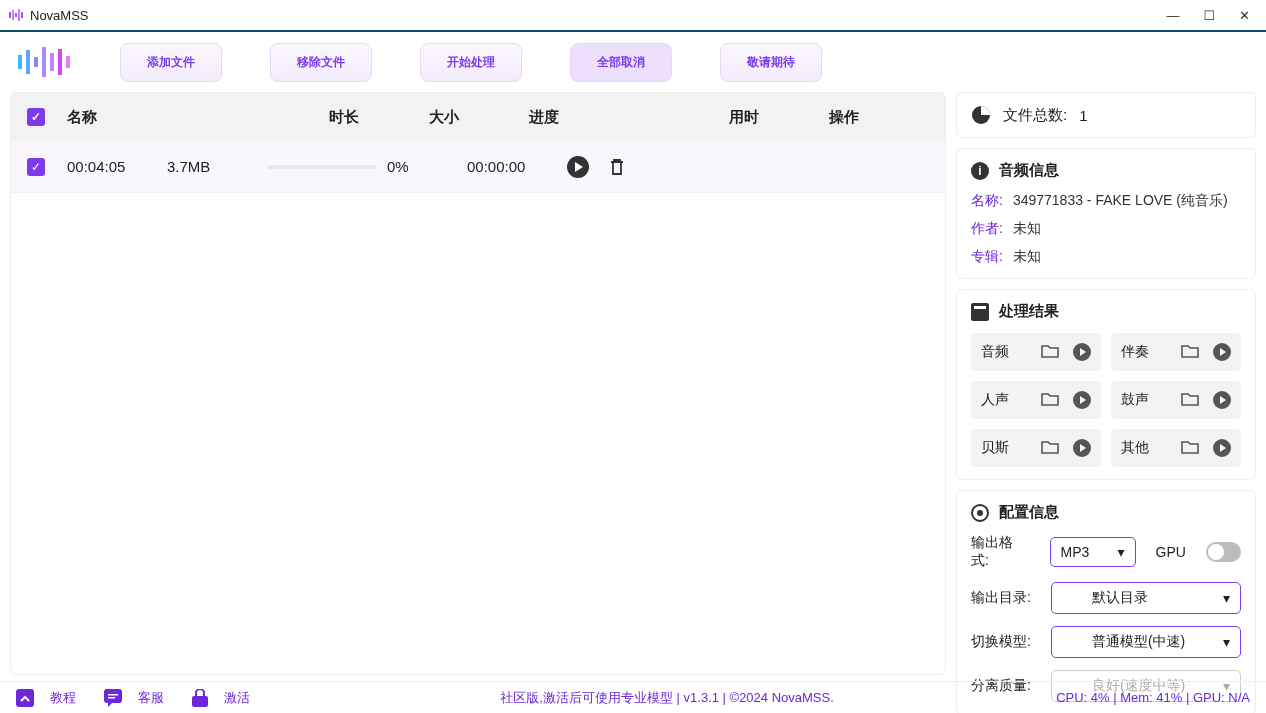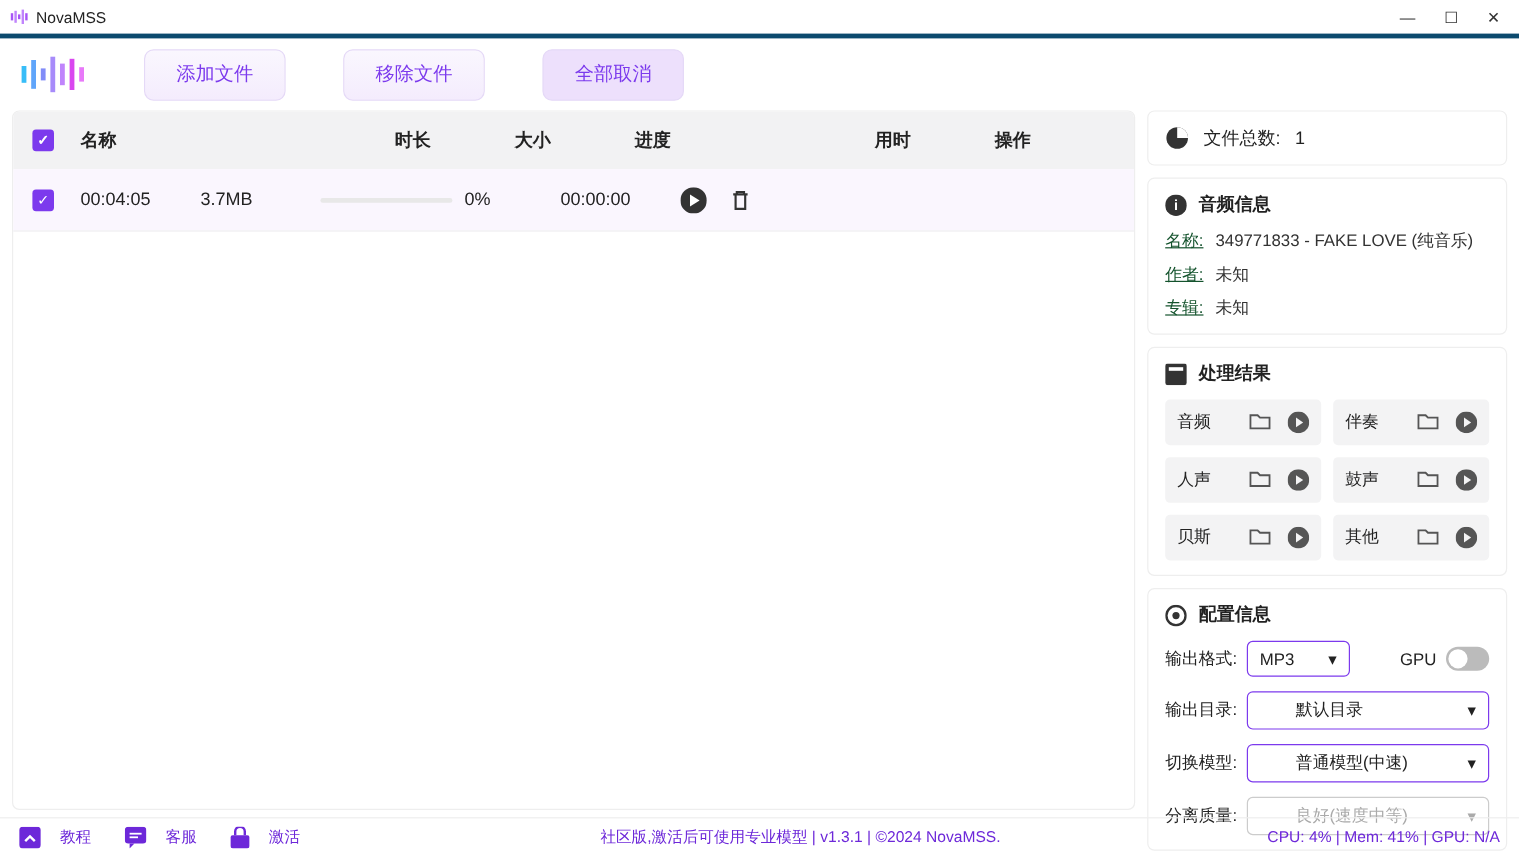--- a/index.html
+++ b/index.html
@@ -1,28 +1,28 @@
 <!DOCTYPE html>
 <html><head>
 <meta charset="utf-8">
 <style>
 * { margin: 0; padding: 0; box-sizing: border-box; font-family: "Segoe UI", -apple-system, sans-serif; }
 body { width: 1266px; height: 713px; background: #fff; display: flex; flex-direction: column; overflow: hidden; font-size: 14px; color: #222; }
 
 
-.titlebar { height: 32px; display: flex; align-items: center; padding: 0 8px; border-bottom: 4px solid #0c4a6e; }
+.titlebar { height: 32px; display: flex; align-items: center; padding: 0 8px; border-bottom: 2px solid #0c4a6e; }
 .titlebar .logo { width: 16px; height: 16px; margin-right: 6px; }
 .titlebar .title { font-size: 13px; }
 .titlebar .win-controls { margin-left: auto; display: flex; gap: 24px; padding-right: 8px; }
 .titlebar .win-controls span { cursor: pointer; font-size: 13px; color: #333; }
 
 
 .toolbar { height: 60px; display: flex; align-items: center; padding: 0 16px; gap: 48px; }
 .wave-logo { width: 56px; height: 30px; }
-.btn { padding: 10px 26px; border: 1px solid #e5d9f7; border-radius: 8px; background: linear-gradient(#faf7fe,#f4ecfd); color: #7c3aed; font-size: 16px; cursor: pointer; }
+.btn { padding: 10px 26px; border: 1px solid #e5d9f7; border-radius: 8px; background: linear-gradient(#faf7fe,#f4ecfd); color: #7c3aed; font-size: 12px; cursor: pointer; font-weight: bold; }
 .btn.active { background: #ede0fc; }
 
 
 .main { flex: 1; display: flex; gap: 10px; padding: 0 10px 6px; min-height: 0; }
 .left { flex: 1; display: flex; flex-direction: column; border: 1px solid #eee; border-radius: 6px; overflow: hidden; }
 .right { width: 300px; display: flex; flex-direction: column; gap: 10px; }
 
 
 .thead { display: flex; align-items: center; background: #f2f2f3; height: 48px; padding: 0 16px; font-size: 15px; font-weight: 600; }
 .trow { display: flex; align-items: center; height: 52px; padding: 0 16px; background: #faf6fe; border-bottom: 1px solid #f0f0f0; font-size: 15px; }
@@ -33,25 +33,25 @@
 .col-prog { width: 200px; display: flex; align-items: center; gap: 10px; }
 .col-time { width: 100px; }
 .col-ops { width: 100px; display: flex; gap: 18px; align-items: center; }
 .checkbox { width: 18px; height: 18px; background: #7c3aed; border-radius: 3px; display: flex; align-items: center; justify-content: center; color: #fff; font-size: 12px; }
 .progress-track { width: 110px; height: 4px; background: #e8e8e8; border-radius: 2px; }
 
 
 .card { border: 1px solid #eee; border-radius: 6px; padding: 12px 14px; background: #fff; }
 .card-header { display: flex; align-items: center; gap: 10px; font-size: 15px; font-weight: 600; margin-bottom: 12px; }
 .info-row { display: flex; gap: 10px; font-size: 14px; margin-bottom: 10px; color: #333; }
-.info-label { color: #14532d; text-decoration: underline; }
+.info-label { color: #6d28d9; }
 .result-grid { display: grid; grid-template-columns: 1fr 1fr; gap: 10px; }
 .result-cell { background: #f3f3f4; border-radius: 4px; padding: 10px 10px; display: flex; align-items: center; font-size: 14px; }
 .result-cell .icons { margin-left: auto; display: flex; gap: 14px; color: #666; }
-.cfg-row { display: flex; align-items: center; gap: 8px; margin-bottom: 12px; font-size: 14px; }
+.cfg-row { display: flex; align-items: center; gap: 20px; margin-bottom: 12px; font-size: 14px; }
 .select { flex: 1; border: 1px solid #7c3aed; border-radius: 5px; padding: 6px 10px; display: flex; justify-content: space-between; align-items: center; font-size: 14px; }
 .select.wide { width: 100%; padding-left: 40px; }
 .select.disabled { border-color: #ccc; color: #aaa; }
 .toggle { width: 36px; height: 20px; background: #bbb; border-radius: 10px; position: relative; }
 .toggle::after { content: ""; position: absolute; width: 16px; height: 16px; background: #fff; border-radius: 50%; top: 2px; left: 2px; }
 
 
 .footer { height: 32px; border-top: 1px solid #eee; display: flex; align-items: center; padding: 0 16px; font-size: 13px; }
 .footer .flink { display: flex; align-items: center; gap: 16px; color: #6d28d9; margin-right: 28px; cursor: pointer; }
 .footer .center { flex: 1; text-align: center; color: #6d28d9; }
@@ -84,21 +84,23 @@
     <rect x="2" y="8" width="4" height="14" fill="#38bdf8"></rect>
     <rect x="10" y="3" width="4" height="24" fill="#60a5fa"></rect>
     <rect x="18" y="10" width="4" height="10" fill="#818cf8"></rect>
     <rect x="26" y="0" width="4" height="30" fill="#a78bfa"></rect>
     <rect x="34" y="6" width="4" height="18" fill="#c084fc"></rect>
     <rect x="42" y="2" width="4" height="26" fill="#d946ef"></rect>
     <rect x="50" y="9" width="4" height="12" fill="#e879f9"></rect>
   </svg>
   <button class="btn">添加文件</button>
   <button class="btn">移除文件</button>
+  <button class="btn">开始处理</button>
   <button class="btn active">全部取消</button>
+  <button class="btn">敬请期待</button>
 </div>
 
 <div class="main">
 
   <div class="left">
     <div class="thead">
       <div class="col-check">
           <div class="checkbox">✓</div>
         </div>
       <div class="col-name">名称</div>

